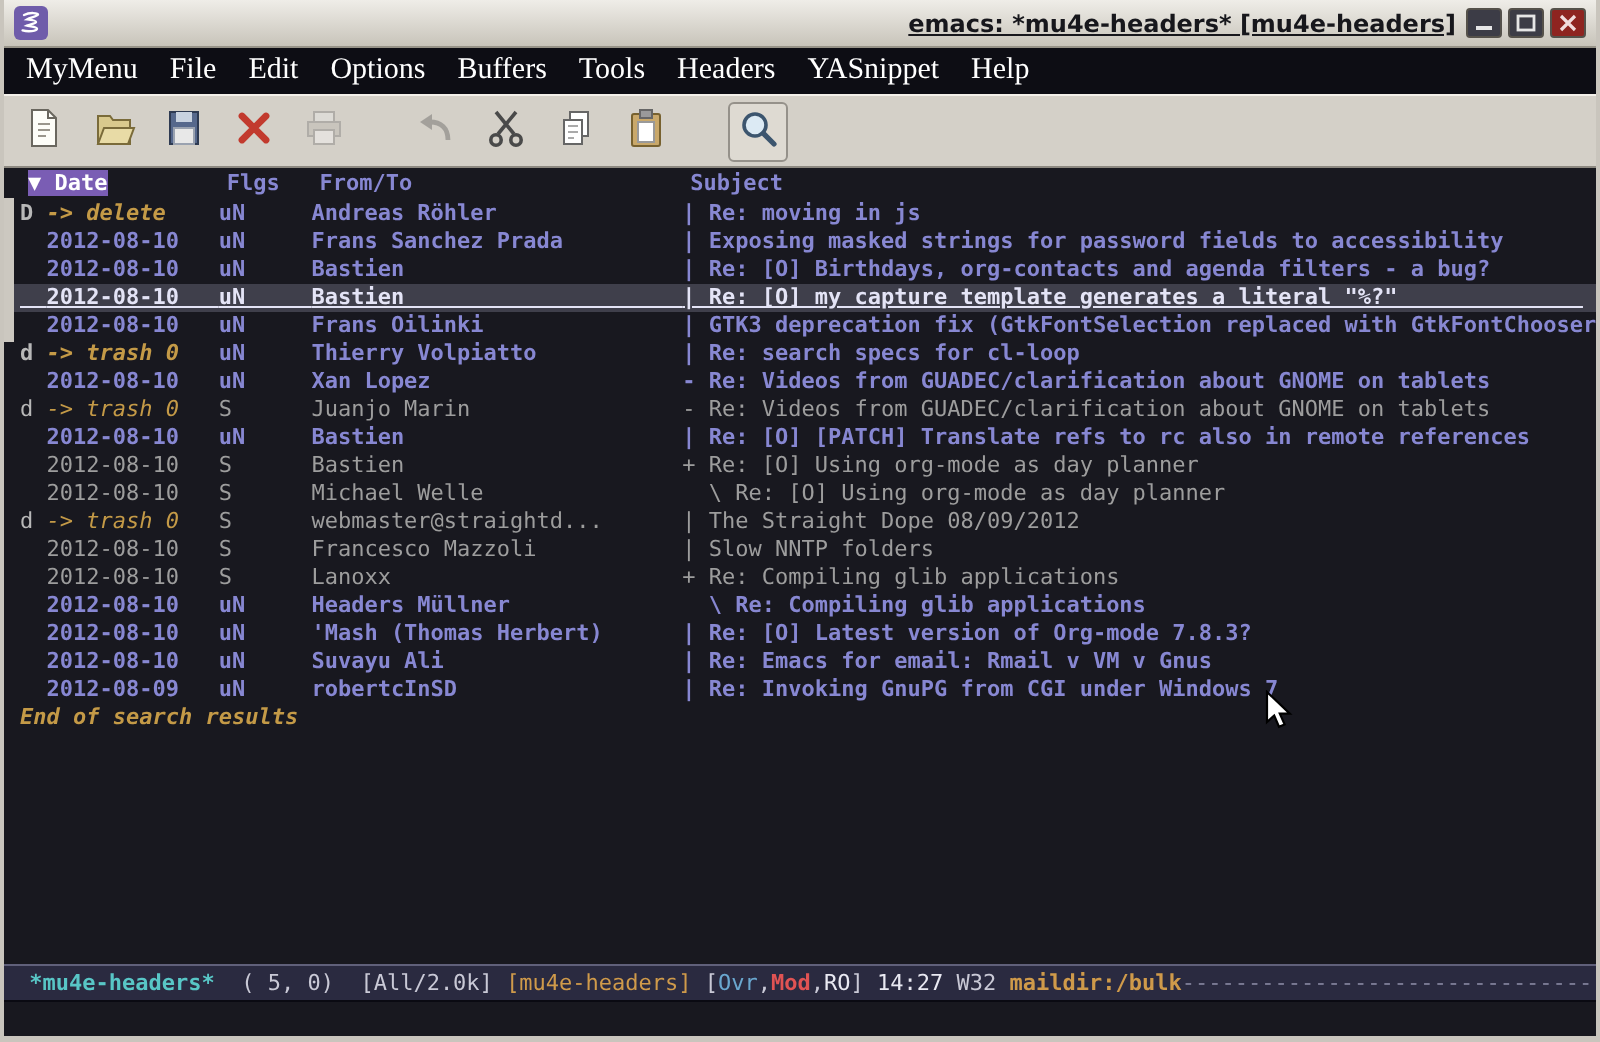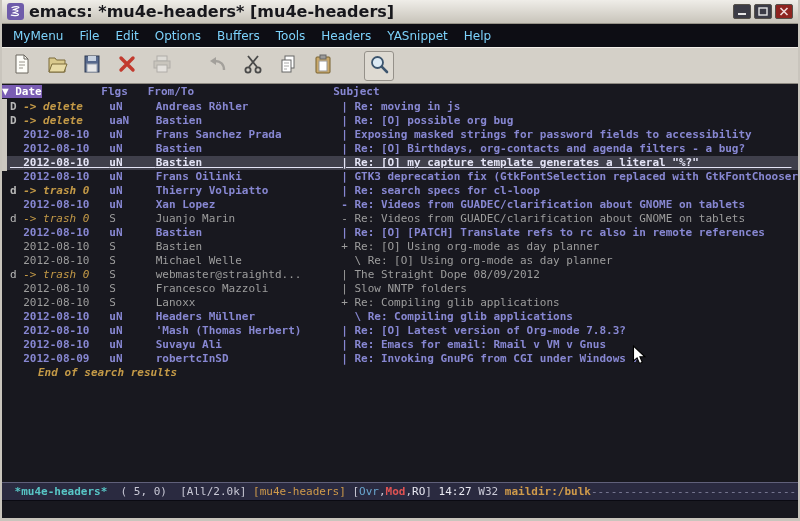--- a/index.html
+++ b/index.html
@@ -7,64 +7,64 @@
   body { font-family:"DejaVu Sans","Liberation Sans",sans-serif; background:#6b6b6b; position:relative; }
 
   .frame { width:800px; height:521px; display:flex; flex-direction:column;
            background:#c9c5bd; padding:0 2px 3px 2px; }
 
   
   .titlebar { height:24px; flex:0 0 24px; display:flex; align-items:center; gap:5px;
               padding:0 5px; background:linear-gradient(#efede8,#c8c4ba);
               border-bottom:1px solid #979388; }
   .app-icon { width:17px; height:17px; flex:0 0 17px; }
-  .tb-title { flex:1; text-align:left; font-weight:bold; font-size:16px; color:#17171c;
-              white-space:nowrap; overflow:hidden; }
+  .tb-title { flex:1; text-align:right; font-weight:bold; font-size:12px; color:#17171c;
+              white-space:nowrap; overflow:hidden;text-decoration:underline; }
   .winbtns { display:flex; gap:3px; }
   .winbtn { width:18px; height:15px; border:1px solid #55514a; border-radius:2px;
             display:flex; align-items:center; justify-content:center; background:#3c3c46; }
   .winbtn.close { background:#8e2420; }
 
   
   .menubar { height:23px; flex:0 0 23px; background:#0d0d14; display:flex;
              align-items:center; padding:0 3px; }
-  .menu-item { color:#7dd3fc; font-size:12px; padding:3px 8px; white-space:nowrap; }
+  .menu-item { color:#ffffff; font-size:15px; padding:3px 8px; white-space:nowrap;font-family:Liberation Serif, serif; }
 
   
   .toolbar { height:37px; flex:0 0 37px; background:#d4d0c8;
              border-top:1px solid #f3f0ea; border-bottom:1px solid #8d8981;
              display:flex; align-items:center; padding:0 5px; gap:5px; }
   .tool-btn { width:30px; height:30px; display:flex; align-items:center; justify-content:center;
               border-radius:3px; }
   .tool-btn.disabled { opacity:.38; }
   .tool-btn.boxed { border:1px solid #95918a; background:#dedad2; }
   .tool-gap { width:16px; flex:0 0 16px; }
 
   
   .ebody { flex:1 1 auto; background:var(--content-bg,#18181f); position:relative;
            display:flex; flex-direction:column; overflow:hidden;
            font-family:"DejaVu Sans Mono","Liberation Mono",monospace;
            font-size:11px; line-height:14px; }
   .sb-track { position:absolute; left:0; top:0; width:5px; height:100%; background:transparent; }
   .sb-thumb { position:absolute; left:0; top:15px; width:5px; height:72px; background:#ccc8c0; }
 
-  .headerline { height:16px; flex:0 0 16px; line-height:16px; padding-left:0;
+  .headerline { height:16px; flex:0 0 16px; line-height:16px; padding-left:12px;
                 white-space:pre; color:var(--unread,#8787d2); font-weight:bold; }
   .sortbox { background:var(--sort-bg,#7a5db4); color:#ffffff; }
 
   .listing { flex:0 0 auto; }
   .msgrow { white-space:pre; height:14px; padding-left:8px; }
   .msgrow.unread { color:var(--unread,#8787d2); font-weight:bold; }
   .msgrow.read   { color:var(--read,#9d9d9d); }
   .msgrow.current{ background:var(--current-bg,#3f3f4b); color:var(--current-fg,#e4e4f6);
                    font-weight:bold; text-decoration:underline; }
   .msgrow .action { color:var(--action,#c49a47); font-style:italic; }
   .msgrow .mark   { color:#b8b8b8; }
   .endmarker { padding-left:8px; white-space:pre; height:14px;
-               color:var(--action,#c49a47); font-style:italic; font-weight:bold;margin-left:28px; }
+               color:var(--action,#c49a47); font-style:italic; font-weight:bold; }
   .filler { flex:1 1 auto; }
 
   
   .modeline { height:19px; flex:0 0 19px; background:var(--ml-bg,#2a2a40);
               border-top:1px solid #60607a; border-bottom:1px solid #0a0a12;
               padding:2px 4px 0 6px; white-space:pre; overflow:hidden;
               font-size:11px; color:#c9c9d6; }
   .ml-cyan   { color:var(--ml-cyan,#58c6c6); font-weight:bold; }
   .ml-blue   { color:var(--ml-blue,#6aa7cf); }
   .ml-red    { color:var(--ml-red,#e05353); font-weight:bold;text-align:right; }
@@ -194,21 +194,20 @@
 
   <div class="ebody">
     <div class="sb-track">
       <div class="sb-thumb"></div>
     </div>
 
     <div class="headerline"><span class="sortbox">▼ Date</span><span>         Flgs   From/To                     Subject</span></div>
 
     <div class="listing">
         <div class="msgrow unread"><span class="mark">D </span><span class="action">-&gt; delete    </span><span class="flags">uN     </span><span class="from">Andreas Röhler              </span><span class="subject">| Re: moving in js                                                  </span></div>
-        <div class="msgrow unread"><span class="mark">D </span><span class="action">-&gt; delete    </span><span class="flags">uaN    </span><span class="from">Bastien                     </span><span class="subject">| Re: [O] possible org bug                                          </span></div>
         <div class="msgrow unread"><span class="mark">  </span><span class="date">2012-08-10   </span><span class="flags">uN     </span><span class="from">Frans Sanchez Prada         </span><span class="subject">| Exposing masked strings for password fields to accessibility      </span></div>
         <div class="msgrow unread"><span class="mark">  </span><span class="date">2012-08-10   </span><span class="flags">uN     </span><span class="from">Bastien                     </span><span class="subject">| Re: [O] Birthdays, org-contacts and agenda filters - a bug?       </span></div>
         <div class="msgrow current"><span class="mark">  </span><span class="date">2012-08-10   </span><span class="flags">uN     </span><span class="from">Bastien                     </span><span class="subject">| Re: [O] my capture template generates a literal "%?"              </span></div>
         <div class="msgrow unread"><span class="mark">  </span><span class="date">2012-08-10   </span><span class="flags">uN     </span><span class="from">Frans Oilinki               </span><span class="subject">| GTK3 deprecation fix (GtkFontSelection replaced with GtkFontChooser)</span></div>
         <div class="msgrow unread"><span class="mark">d </span><span class="action">-&gt; trash 0   </span><span class="flags">uN     </span><span class="from">Thierry Volpiatto           </span><span class="subject">| Re: search specs for cl-loop                                      </span></div>
         <div class="msgrow unread"><span class="mark">  </span><span class="date">2012-08-10   </span><span class="flags">uN     </span><span class="from">Xan Lopez                   </span><span class="subject">- Re: Videos from GUADEC/clarification about GNOME on tablets       </span></div>
         <div class="msgrow read"><span class="mark">d </span><span class="action">-&gt; trash 0   </span><span class="flags">S      </span><span class="from">Juanjo Marin                </span><span class="subject">- Re: Videos from GUADEC/clarification about GNOME on tablets       </span></div>
         <div class="msgrow unread"><span class="mark">  </span><span class="date">2012-08-10   </span><span class="flags">uN     </span><span class="from">Bastien                     </span><span class="subject">| Re: [O] [PATCH] Translate refs to rc also in remote references    </span></div>
         <div class="msgrow read"><span class="mark">  </span><span class="date">2012-08-10   </span><span class="flags">S      </span><span class="from">Bastien                     </span><span class="subject">+ Re: [O] Using org-mode as day planner                             </span></div>
         <div class="msgrow read"><span class="mark">  </span><span class="date">2012-08-10   </span><span class="flags">S      </span><span class="from">Michael Welle               </span><span class="subject">  \ Re: [O] Using org-mode as day planner                           </span></div>

